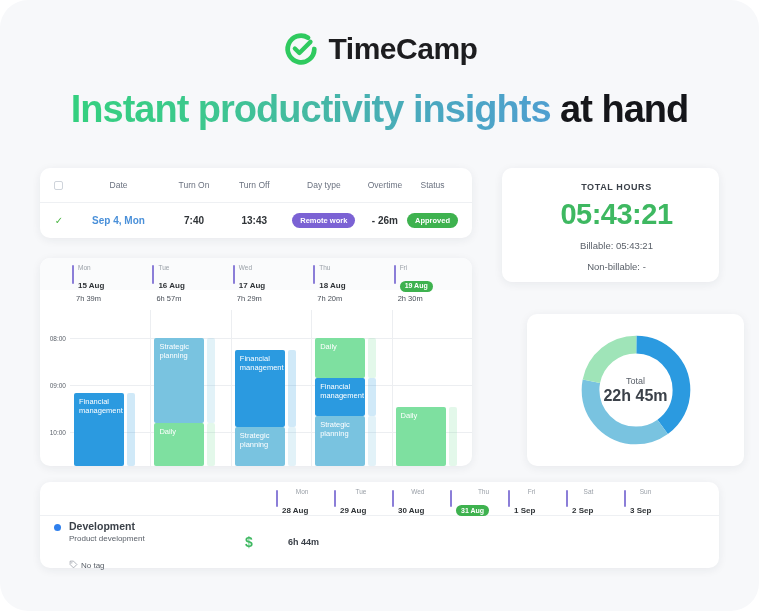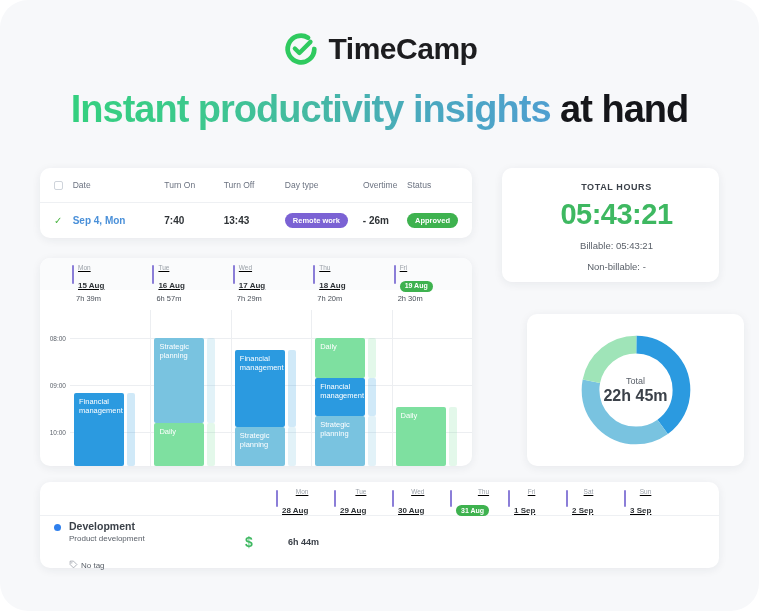--- a/index.html
+++ b/index.html
@@ -51,21 +51,21 @@
 
   
   .card {
     position: absolute;
     background: #ffffff;
     border-radius: 10px;
     box-shadow: 0 2px 10px rgba(30,40,60,0.07);
   }
 
   
-  #attendance-card { left: 40px; top: 168px; width: 432px; height: 70px; }
+  #attendance-card { left: 40px; top: 168px; width: 432px; height: 70px; text-align: center; }
   .att-head, .att-row {
     display: flex; align-items: center;
     height: 35px;
     padding: 0 14px;
     font-size: 8.5px;
   }
   .att-head { color: #6b7280; border-bottom: 1px solid #eef0f3; }
   .att-row { font-size: 10px; }
   .c-check { width: 22px; display: flex; align-items: center; }
   .c-date  { width: 108px; }
@@ -107,21 +107,21 @@
   
   #calendar-card { left: 40px; top: 258px; width: 432px; height: 208px; overflow: hidden; }
   .cal-headbar {
     display: flex;
     height: 32px;
     background: #fafbfc;
     padding-left: 30px;
   }
   .cal-day { flex: 1; display: flex; align-items: center; gap: 4px; padding-left: 2px; }
   .day-accent { width: 2px; height: 19px; background: #8b7ed8; border-radius: 1px; }
-  .day-txt { line-height: 1.15; text-decoration: underline; }
+  .day-txt { line-height: 1.15; }
   .day-name { font-size: 6.5px; color: #9aa0a8; }
   .day-date { font-size: 8px; font-weight: bold; color: #2f3337; }
   .day-date.today {
     background: #3eb24f; color: #fff; border-radius: 8px;
     padding: 1.5px 5px; display: inline-block; font-size: 7px;
   }
   .cal-durations { display: flex; height: 20px; padding-left: 30px; }
   .cal-dur { flex: 1; font-size: 7.5px; color: #4a5059; padding-left: 6px; padding-top: 4px; }
 
   .cal-body { position: relative; height: 156px; }

